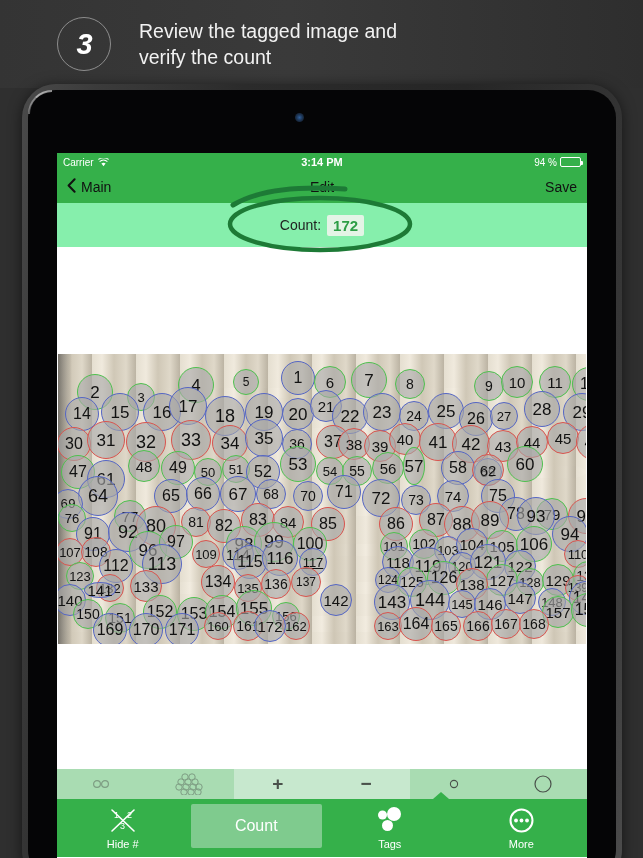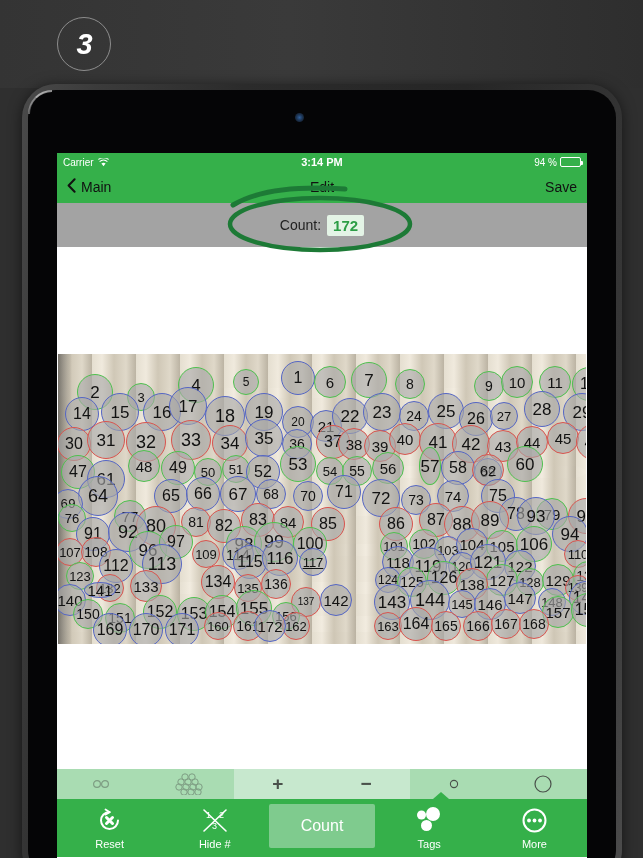--- a/index.html
+++ b/index.html
@@ -147,21 +147,21 @@
     position: absolute; left: 0; right: 0;
     text-align: center;
     font-size: 14px;
     color: #111;
   }
   #nav-save { margin-left: auto; font-size: 14px; color: #111; z-index: 2; }
 
   
   #count-bar {
     height: 44px;
-    background: #a3a3a3;
+    background: #86efac;
     display: flex;
     align-items: center;
     justify-content: center;
     gap: 6px;
     font-size: 14px;
     color: #1f1f1f;
   }
   #count-value {
     background: #e4f4e6;
     color: #2d9e46;
@@ -263,20 +263,22 @@
     border-left: 8px solid transparent;
     border-right: 8px solid transparent;
     border-bottom: 7px solid #35b04a;
   }
 </style>
 </head>
 <body>
 
 <div id="instruction-header">
   <div id="step-badge">3</div>
+  <div id="instruction-text">Review the tagged image and
+verify the count</div>
 </div>
 
 <div id="device">
   <div id="device-inner"></div>
   <div id="bezel-highlight"></div>
 </div>
 <div id="camera-dot"></div>
 
 <div id="screen">
 
@@ -340,22 +342,22 @@
           <div class="tag" style="left: 416px; top: 17px; width: 30px; height: 30px; border: 1.6px solid rgb(78, 193, 78); font-size: 14px;">9</div>
           <div class="tag" style="left: 443px; top: 12px; width: 32px; height: 32px; border: 1.6px solid rgb(78, 193, 78); font-size: 15px;">10</div>
           <div class="tag" style="left: 481px; top: 12px; width: 32px; height: 32px; border: 1.6px solid rgb(78, 193, 78); font-size: 15px;">11</div>
           <div class="tag" style="left: 514px; top: 13px; width: 34px; height: 34px; border: 1.6px solid rgb(78, 193, 78); font-size: 16px;">12</div>
           <div class="tag" style="left: 7px; top: 43px; width: 34px; height: 34px; border: 1.6px solid rgb(85, 102, 196); font-size: 16px;">14</div>
           <div class="tag" style="left: 43px; top: 39px; width: 38px; height: 38px; border: 1.6px solid rgb(85, 102, 196); font-size: 17px;">15</div>
           <div class="tag" style="left: 85px; top: 39px; width: 38px; height: 38px; border: 1.6px solid rgb(85, 102, 196); font-size: 17px;">16</div>
           <div class="tag" style="left: 111px; top: 33px; width: 38px; height: 38px; border: 1.6px solid rgb(85, 102, 196); font-size: 17px;">17</div>
           <div class="tag" style="left: 147px; top: 42px; width: 40px; height: 40px; border: 1.6px solid rgb(85, 102, 196); font-size: 18px;">18</div>
           <div class="tag" style="left: 187px; top: 39px; width: 38px; height: 38px; border: 1.6px solid rgb(85, 102, 196); font-size: 17px;">19</div>
-          <div class="tag" style="left: 224px; top: 52px; width: 32px; height: 32px; border: 1.6px solid rgb(85, 102, 196); font-size: 12px; text-align: right;">20</div>
-          <div class="tag" style="left: 252px; top: 36px; width: 32px; height: 32px; border: 1.6px solid rgb(85, 102, 196); font-size: 15px; margin-top: 20px;">21</div>
+          <div class="tag" style="left: 224px; top: 44px; width: 32px; height: 32px; border: 1.6px solid rgb(85, 102, 196); font-size: 17px; text-align: right;">20</div>
+          <div class="tag" style="left: 252px; top: 36px; width: 32px; height: 32px; border: 1.6px solid rgb(85, 102, 196); font-size: 15px;">21</div>
           <div class="tag" style="left: 274px; top: 44px; width: 36px; height: 36px; border: 1.6px solid rgb(85, 102, 196); font-size: 17px;">22</div>
           <div class="tag" style="left: 305px; top: 39px; width: 38px; height: 38px; border: 1.6px solid rgb(85, 102, 196); font-size: 17px;">23</div>
           <div class="tag" style="left: 341px; top: 47px; width: 30px; height: 30px; border: 1.6px solid rgb(85, 102, 196); font-size: 14px;">24</div>
           <div class="tag" style="left: 370px; top: 39px; width: 36px; height: 36px; border: 1.6px solid rgb(85, 102, 196); font-size: 17px;">25</div>
           <div class="tag" style="left: 401px; top: 48px; width: 34px; height: 34px; border: 1.6px solid rgb(85, 102, 196); font-size: 16px;">26</div>
           <div class="tag" style="left: 432px; top: 48px; width: 28px; height: 28px; border: 1.6px solid rgb(85, 102, 196); font-size: 13px;">27</div>
           <div class="tag" style="left: 466px; top: 37px; width: 36px; height: 36px; border: 1.6px solid rgb(85, 102, 196); font-size: 17px;">28</div>
           <div class="tag" style="left: 505px; top: 39px; width: 38px; height: 38px; border: 1.6px solid rgb(85, 102, 196); font-size: 17px;">29</div>
           <div class="tag" style="left: -1px; top: 73px; width: 34px; height: 34px; border: 1.6px solid rgb(217, 84, 78); font-size: 16px;">30</div>
           <div class="tag" style="left: 29px; top: 67px; width: 38px; height: 38px; border: 1.6px solid rgb(217, 84, 78); font-size: 17px;">31</div>
@@ -377,21 +379,21 @@
           <div class="tag" style="left: 3px; top: 101px; width: 34px; height: 34px; border: 1.6px solid rgb(78, 193, 78); font-size: 16px;">47</div>
           <div class="tag" style="left: 70px; top: 96px; width: 32px; height: 32px; border: 1.6px solid rgb(78, 193, 78); font-size: 15px;">48</div>
           <div class="tag" style="left: 103px; top: 97px; width: 34px; height: 34px; border: 1.6px solid rgb(78, 193, 78); font-size: 16px;">49</div>
           <div class="tag" style="left: 136px; top: 104px; width: 28px; height: 28px; border: 1.6px solid rgb(78, 193, 78); font-size: 13px;">50</div>
           <div class="tag" style="left: 164px; top: 101px; width: 28px; height: 28px; border: 1.6px solid rgb(78, 193, 78); font-size: 13px;">51</div>
           <div class="tag" style="left: 188px; top: 101px; width: 34px; height: 34px; border: 1.6px solid rgb(85, 102, 196); font-size: 16px;">52</div>
           <div class="tag" style="left: 222px; top: 92px; width: 36px; height: 36px; border: 1.6px solid rgb(78, 193, 78); font-size: 17px;">53</div>
           <div class="tag" style="left: 258px; top: 103px; width: 28px; height: 28px; border: 1.6px solid rgb(78, 193, 78); font-size: 13px;">54</div>
           <div class="tag" style="left: 284px; top: 102px; width: 30px; height: 30px; border: 1.6px solid rgb(78, 193, 78); font-size: 14px;">55</div>
           <div class="tag" style="left: 314px; top: 98px; width: 32px; height: 32px; border: 1.6px solid rgb(78, 193, 78); font-size: 15px;">56</div>
-          <div class="tag" style="left: 345px; top: 93px; width: 22px; height: 38px; border: 1.6px solid rgb(78, 193, 78); font-size: 17px; margin-left: 16px;">57</div>
+          <div class="tag" style="left: 345px; top: 93px; width: 22px; height: 38px; border: 1.6px solid rgb(78, 193, 78); font-size: 17px;">57</div>
           <div class="tag" style="left: 383px; top: 97px; width: 34px; height: 34px; border: 1.6px solid rgb(85, 102, 196); font-size: 16px;">58</div>
           <div class="tag" style="left: 416px; top: 104px; width: 28px; height: 28px; border: 1.6px solid rgb(85, 102, 196); font-size: 13px;">59</div>
           <div class="tag" style="left: 449px; top: 92px; width: 36px; height: 36px; border: 1.6px solid rgb(78, 193, 78); font-size: 17px;">60</div>
           <div class="tag" style="left: 29px; top: 106px; width: 38px; height: 38px; border: 1.6px solid rgb(85, 102, 196); font-size: 17px;">61</div>
           <div class="tag" style="left: 414px; top: 100px; width: 32px; height: 32px; border: 1.6px solid rgb(217, 84, 78); font-size: 15px;">62</div>
           <div class="tag" style="left: 504px; top: 114px; width: 32px; height: 32px; border: 1.6px solid rgb(217, 84, 78); font-size: 20px; margin-left: 37px;">63</div>
           <div class="tag" style="left: 20px; top: 122px; width: 40px; height: 40px; border: 1.6px solid rgb(85, 102, 196); font-size: 18px;">64</div>
           <div class="tag" style="left: 96px; top: 125px; width: 34px; height: 34px; border: 1.6px solid rgb(85, 102, 196); font-size: 16px;">65</div>
           <div class="tag" style="left: 128px; top: 123px; width: 34px; height: 34px; border: 1.6px solid rgb(85, 102, 196); font-size: 16px;">66</div>
           <div class="tag" style="left: 162px; top: 122px; width: 36px; height: 36px; border: 1.6px solid rgb(85, 102, 196); font-size: 17px;">67</div>
@@ -454,21 +456,21 @@
           <div class="tag" style="left: 369px; top: 207px; width: 34px; height: 34px; border: 1.6px solid rgb(78, 193, 78); font-size: 16px;">126</div>
           <div class="tag" style="left: 428px; top: 210px; width: 32px; height: 32px; border: 1.6px solid rgb(78, 193, 78); font-size: 15px;">127</div>
           <div class="tag" style="left: 458px; top: 214px; width: 28px; height: 28px; border: 1.6px solid rgb(78, 193, 78); font-size: 13px;">128</div>
           <div class="tag" style="left: 484px; top: 210px; width: 32px; height: 32px; border: 1.6px solid rgb(78, 193, 78); font-size: 15px;">129</div>
           <div class="tag" style="left: 515px; top: 207px; width: 30px; height: 30px; border: 1.6px solid rgb(78, 193, 78); font-size: 14px;">130</div>
           <div class="tag" style="left: 38px; top: 220px; width: 28px; height: 28px; border: 1.6px solid rgb(217, 84, 78); font-size: 13px;">132</div>
           <div class="tag" style="left: 72px; top: 216px; width: 32px; height: 32px; border: 1.6px solid rgb(217, 84, 78); font-size: 15px;">133</div>
           <div class="tag" style="left: 143px; top: 211px; width: 34px; height: 34px; border: 1.6px solid rgb(217, 84, 78); font-size: 16px;">134</div>
           <div class="tag" style="left: 176px; top: 220px; width: 28px; height: 28px; border: 1.6px solid rgb(217, 84, 78); font-size: 13px;">135</div>
           <div class="tag" style="left: 203px; top: 215px; width: 30px; height: 30px; border: 1.6px solid rgb(217, 84, 78); font-size: 14px;">136</div>
-          <div class="tag" style="left: 233px; top: 213px; width: 30px; height: 30px; border: 1.6px solid rgb(217, 84, 78); font-size: 10px; margin-top: 20px;">137</div>
+          <div class="tag" style="left: 233px; top: 213px; width: 30px; height: 30px; border: 1.6px solid rgb(217, 84, 78); font-size: 12px;">137</div>
           <div class="tag" style="left: 398px; top: 214px; width: 32px; height: 32px; border: 1.6px solid rgb(217, 84, 78); font-size: 15px;">138</div>
           <div class="tag" style="left: 507px; top: 221px; width: 26px; height: 26px; border: 1.6px solid rgb(217, 84, 78); font-size: 12px;">139</div>
           <div class="tag" style="left: -4px; top: 230px; width: 32px; height: 32px; border: 1.6px solid rgb(85, 102, 196); font-size: 15px;">140</div>
           <div class="tag" style="left: 26px; top: 228px; width: 32px; height: 16px; border: 1.6px solid rgb(85, 102, 196); font-size: 15px;">141</div>
           <div class="tag" style="left: 262px; top: 230px; width: 32px; height: 32px; border: 1.6px solid rgb(85, 102, 196); font-size: 15px;">142</div>
           <div class="tag" style="left: 316px; top: 230px; width: 36px; height: 36px; border: 1.6px solid rgb(85, 102, 196); font-size: 17px;">143</div>
           <div class="tag" style="left: 352px; top: 226px; width: 40px; height: 40px; border: 1.6px solid rgb(85, 102, 196); font-size: 18px;">144</div>
           <div class="tag" style="left: 390px; top: 236px; width: 28px; height: 28px; border: 1.6px solid rgb(85, 102, 196); font-size: 13px;">145</div>
           <div class="tag" style="left: 416px; top: 234px; width: 32px; height: 32px; border: 1.6px solid rgb(85, 102, 196); font-size: 15px;">146</div>
           <div class="tag" style="left: 446px; top: 228px; width: 32px; height: 32px; border: 1.6px solid rgb(85, 102, 196); font-size: 15px;">147</div>
@@ -539,28 +541,20 @@
     <div class="sub-seg">
       <svg width="20" height="20" viewBox="0 0 20 20">
         <circle cx="10" cy="10" r="8" stroke="#4a514b" stroke-width="1.2" fill="none"></circle>
       </svg>
     </div>
   </div>
 
   <div id="tab-bar">
     <div id="tab-notch"></div>
 
-    <div class="tab">
-      <svg width="27" height="27" viewBox="0 0 27 27">
-        <path d="M22 13.5 A8.5 8.5 0 1 1 13.5 5 L13.5 5" stroke="#fff" stroke-width="2" fill="none" stroke-linecap="round"></path>
-        <path d="M9.5 2.5 L13.8 5.2 L9.3 7.6" stroke="#fff" stroke-width="1.8" fill="none" stroke-linecap="round" stroke-linejoin="round"></path>
-        <path d="M10.5 10.5 L16.5 16.5 M16.5 10.5 L10.5 16.5" stroke="#fff" stroke-width="3" stroke-linecap="round"></path>
-      </svg>
-      <span class="tab-label">Reset</span>
-    </div>
 
     <div class="tab">
       <svg width="30" height="27" viewBox="0 0 30 27">
         <text x="6" y="11" font-size="9" fill="#fff" font-family="Liberation Sans, sans-serif">1</text>
         <text x="19" y="11" font-size="9" fill="#fff" font-family="Liberation Sans, sans-serif">2</text>
         <text x="12" y="22" font-size="9" fill="#fff" font-family="Liberation Sans, sans-serif">3</text>
         <path d="M4 3 L26 24 M26 3 L4 24" stroke="#fff" stroke-width="1.6" stroke-linecap="round"></path>
       </svg>
       <span class="tab-label">Hide #</span>
     </div>

